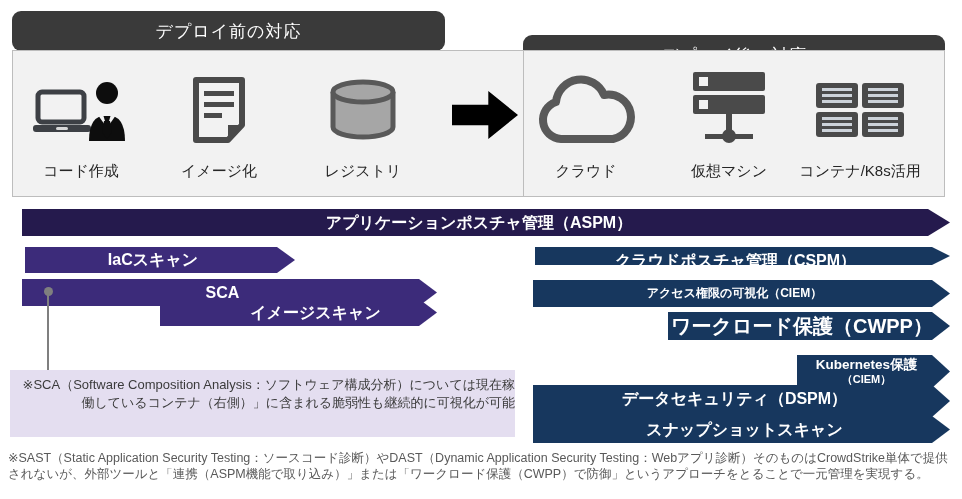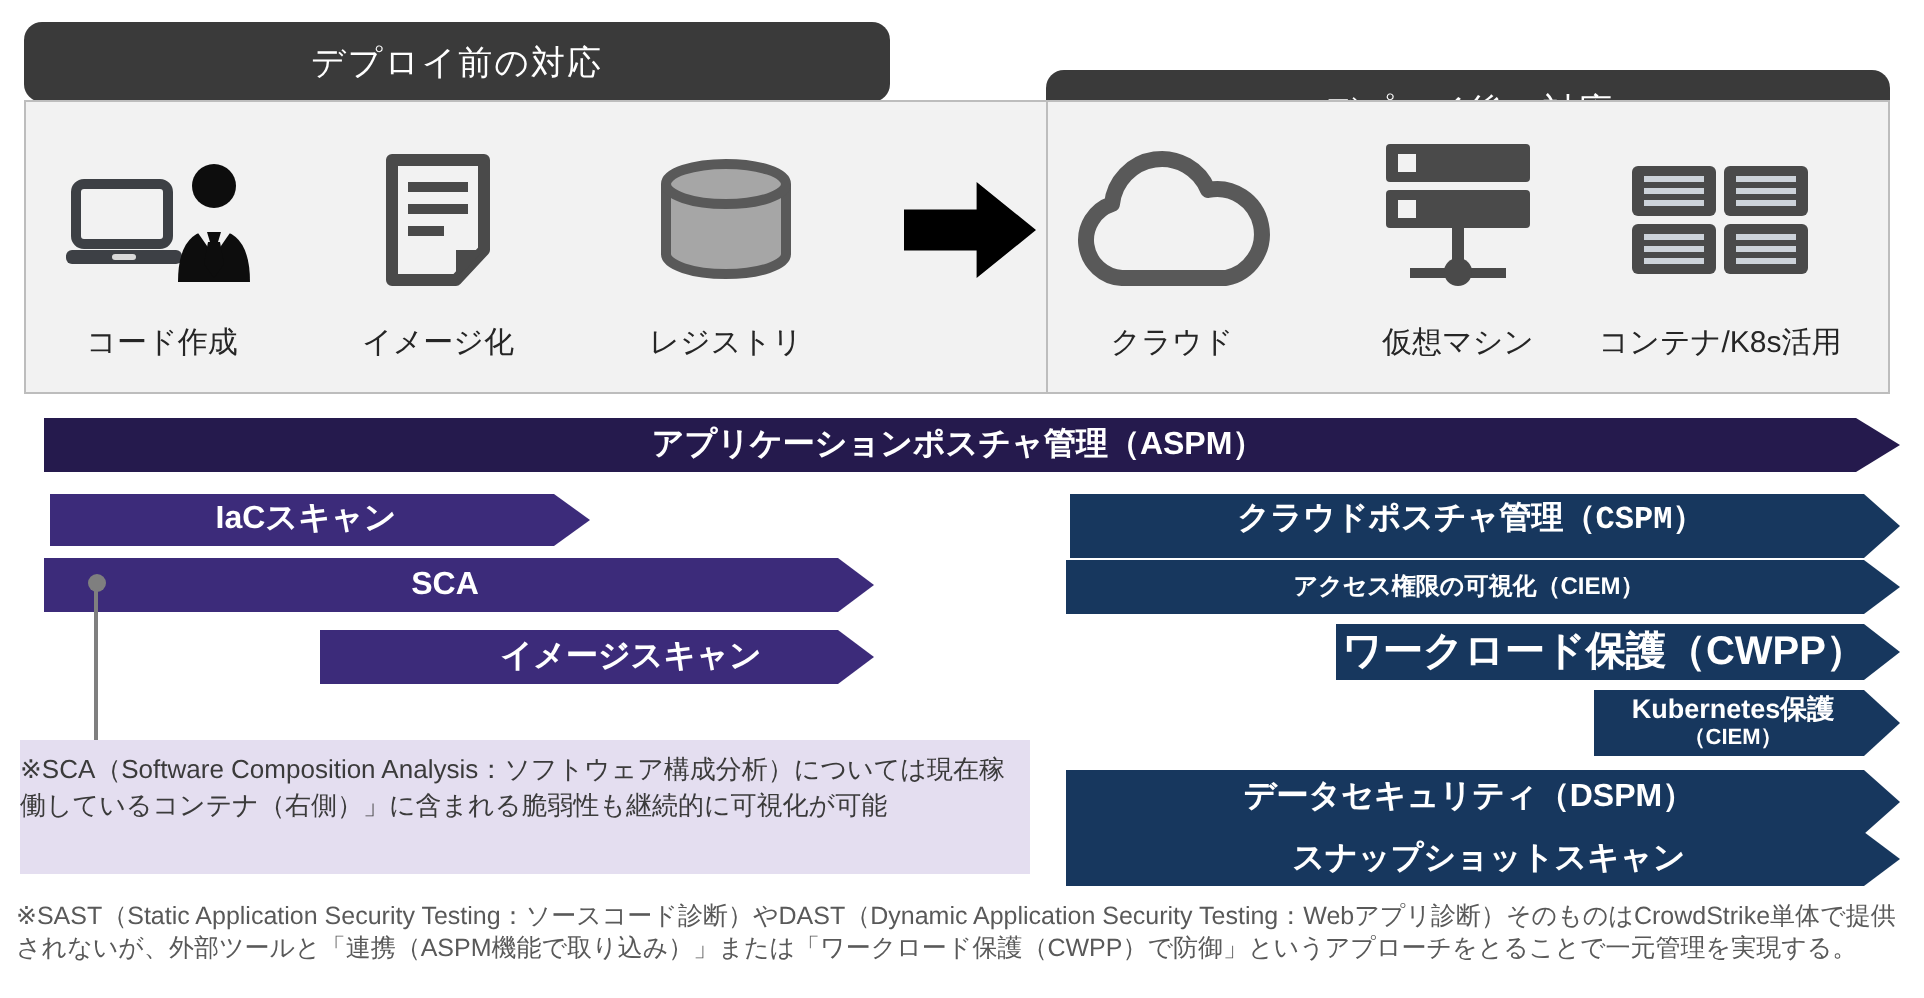--- a/index.html
+++ b/index.html
@@ -44,34 +44,34 @@
     position:absolute;color:#fff;font-weight:bold;text-align:center;
     clip-path:polygon(0 0,calc(100% - 18px) 0,100% 50%,calc(100% - 18px) 100%,0 100%);
     filter:drop-shadow(0 0 1.5px #9e9e9e);
     padding-right:14px;box-sizing:border-box;
   }
   .purple{background:#3c2b7a;}
   .navy{background:#17375e;}
   #banner-aspm{left:22px;top:209px;width:928px;height:27px;line-height:27px;font-size:16px;background:#251a4d;clip-path:polygon(0 0,calc(100% - 22px) 0,100% 50%,calc(100% - 22px) 100%,0 100%);}
   #banner-iac{left:25px;top:247px;width:270px;height:26px;line-height:26px;font-size:16px;}
   #banner-sca{left:22px;top:279px;width:415px;height:27px;line-height:27px;font-size:16px;}
-  #banner-imagescan{left:160px;top:315px;width:277px;height:27px;line-height:27px;font-size:16px;padding-left:48px;}
-  #banner-cspm{left:535px;top:247px;width:415px;height:32px;line-height:27px;font-size:16px;font-family:Liberation Mono, monospace;}
+  #banner-imagescan{left:160px;top:299px;width:277px;height:27px;line-height:27px;font-size:16px;padding-left:48px;}
+  #banner-cspm{left:535px;top:247px;width:415px;height:18px;line-height:27px;font-size:16px;}
   #banner-ciem{left:533px;top:280px;width:417px;height:27px;line-height:27px;font-size:12px;}
   #banner-cwpp{left:668px;top:312px;width:282px;height:28px;line-height:28px;font-size:20px;}
-  #banner-kspm{left:797px;top:345px;width:153px;height:33px;font-size:13.5px;display:flex;flex-direction:column;justify-content:center;line-height:1.1;}
+  #banner-kspm{left:797px;top:355px;width:153px;height:33px;font-size:13.5px;display:flex;flex-direction:column;justify-content:center;line-height:1.1;}
   #banner-kspm .sub{font-size:11px;font-weight:bold;}
   #banner-dspm{left:533px;top:385px;width:417px;height:32px;line-height:27px;font-size:16px;}
   #banner-snapshot{left:533px;top:416px;width:417px;height:27px;line-height:27px;font-size:16px;padding-left:20px;}
   
   #sca-dot{position:absolute;left:44px;top:287px;width:9px;height:9px;border-radius:50%;background:#7f7f7f;}
   #sca-line{position:absolute;left:47px;top:294px;width:2px;height:77px;background:#7f7f7f;}
   #callout{
     position:absolute;left:10px;top:370px;width:505px;height:67px;background:#e4def0;
-    box-sizing:border-box;padding:6px 0;font-size:13px;line-height:1.4;color:#3b3b3b;
+    box-sizing:border-box;padding:6px 0;font-size:13px;line-height:1.4;color:#3b3b3b;text-align:right;
   }
   
   #footnote{
     position:absolute;left:8px;top:450px;width:948px;font-size:12.5px;line-height:1.3;
     color:#595959;word-break:break-word;
   }
 </style>
 </head>
 <body>
 

